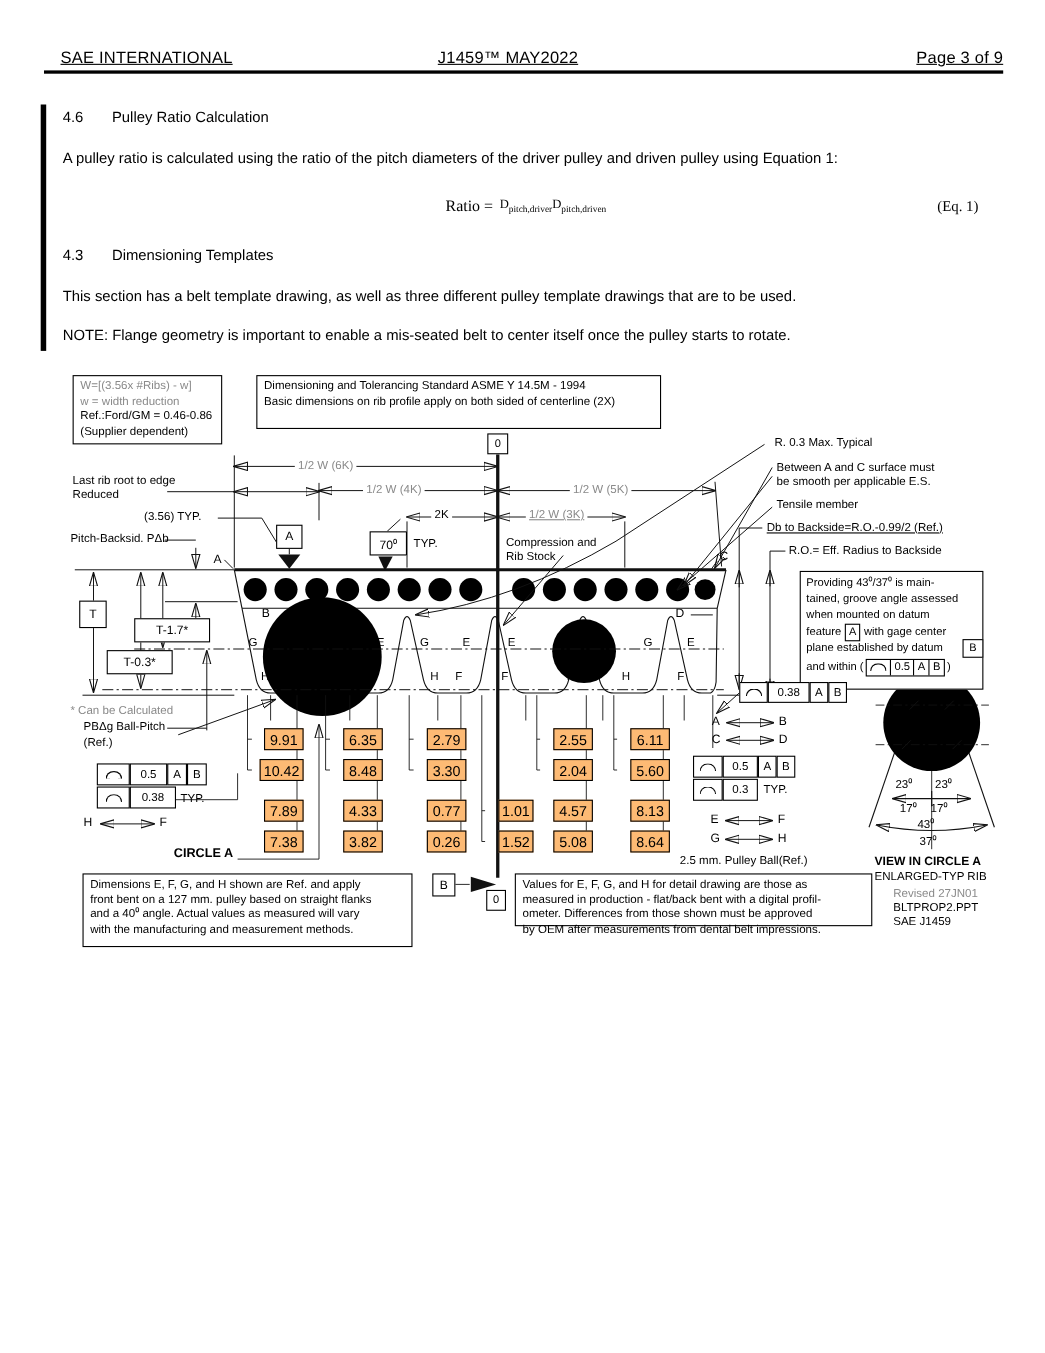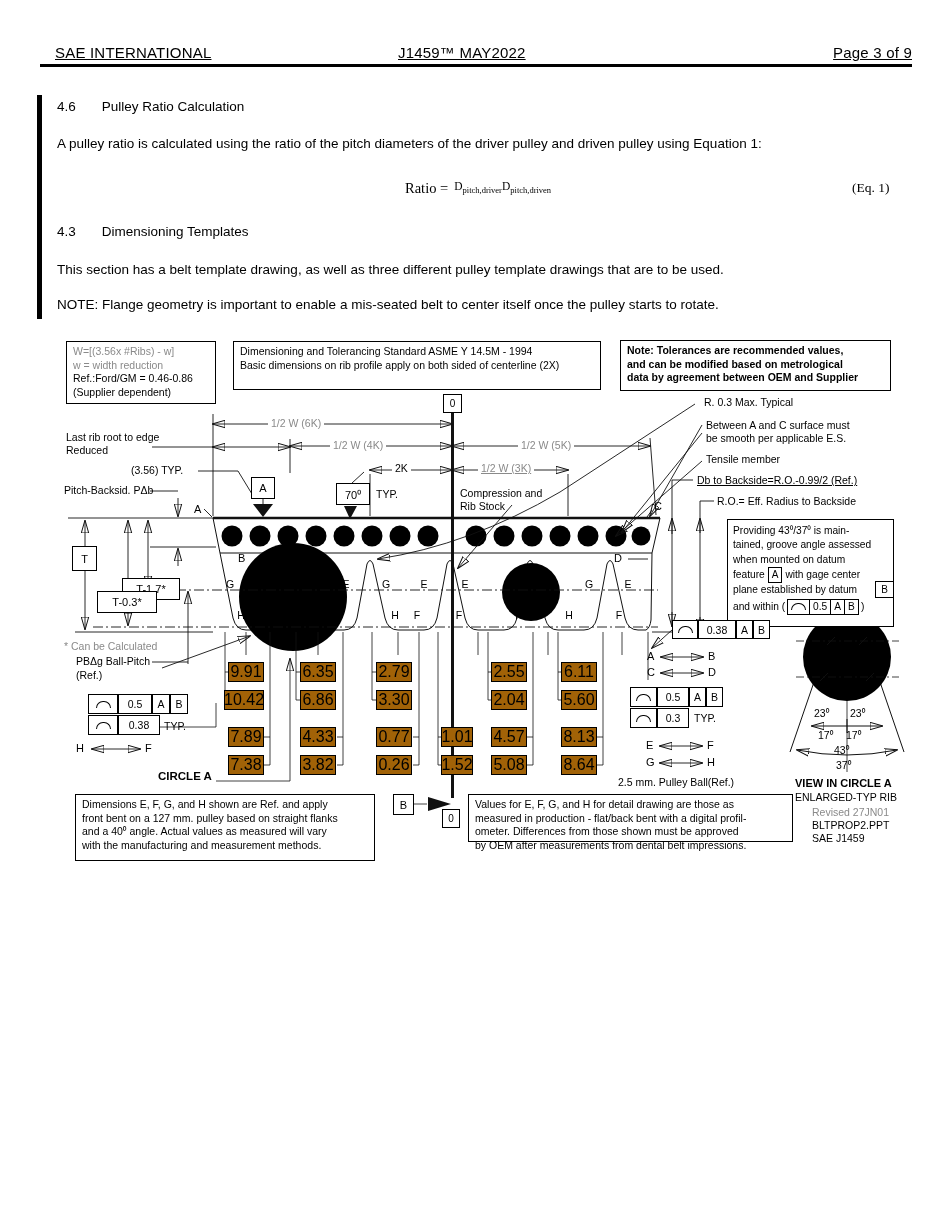--- a/index.html
+++ b/index.html
@@ -22,22 +22,22 @@
   .frac sub{font-size:8.5px;}
   .eqtag{position:absolute;left:852px;top:12px;font-size:13.5px;}
   .box{position:absolute;border:1.5px solid #000;background:#fff;box-sizing:border-box;}
   .pad{padding:3px 6px;}
   .fs105{font-size:10.5px;line-height:13.6px;}
   .fs10{font-size:10.2px;line-height:14.4px;}
   .bold{font-weight:bold;}
   .und{text-decoration:underline;}
   .lblbox{position:absolute;border:1.5px solid #000;background:#fff;box-sizing:border-box;
           display:flex;align-items:center;justify-content:center;font-size:11px;}
-  .vb{position:absolute;width:36px;height:20px;border:1.5px solid #000;background:#a16207;box-sizing:border-box;
-      display:flex;align-items:center;justify-content:center;font-size:16px;}
+  .vb{position:absolute;width:36px;height:20px;border:1.5px solid #000;background:#fdba74;box-sizing:border-box;
+      display:flex;align-items:center;justify-content:center;font-size:13px;margin-left:12px;}
   .fcf{position:absolute;display:flex;background:#fff;}
   .fcf .cell{border:1.4px solid #000;border-left-width:.7px;border-right-width:.7px;height:20px;
              display:flex;align-items:center;justify-content:center;font-size:10.5px;padding:0 4px;box-sizing:border-box;}
   .fcf .cell:first-child{border-left-width:1.4px;}
   .fcf .cell:last-child{border-right-width:1.4px;}
   .arcsym{width:13px;height:6px;border:1.3px solid #000;border-bottom:none;border-radius:13px 13px 0 0;display:inline-block;}
   .minibox{display:inline-flex;border:1.2px solid #000;padding:0 3px;margin:0 3px;align-items:center;justify-content:center;font-size:10px;height:14px;}
   .caption{position:absolute;left:0;top:884px;width:950px;text-align:center;
            font-size:13.5px;font-weight:bold;font-style:italic;}
   svg{position:absolute;left:0;top:0;}
@@ -258,37 +258,32 @@
       <g stroke-dasharray="8 3 2 3" stroke-width="0.8">
         <line x1="796" y1="641" x2="899" y2="641"></line>
         <line x1="796" y1="677" x2="899" y2="677"></line>
       </g>
       <line x1="812" y1="726" x2="882" y2="726" marker-start="url(#ms)" marker-end="url(#me)"></line>
       <line x1="847" y1="719" x2="847" y2="733"></line>
       <path d="M797,750 Q847,760 897,750" marker-start="url(#ms)" marker-end="url(#me)"></path>
     </g>
   </svg>
 
-  <div class="box pad fs105" style="left:66px;top:341px;width:150px;height:63px;">
+  <div class="box pad fs105" style="left:66px;top:341px;width:136px;height:63px;">
     <div class="gray">W=[(3.56x #Ribs) - w]</div>
     <div class="gray">w = width reduction</div>
     <div>Ref.:Ford/GM = 0.46-0.86</div>
     <div>(Supplier dependent)</div>
   </div>
 
   <div class="box pad fs105" style="left:233px;top:341px;width:368px;height:49px;">
     <div>Dimensioning and Tolerancing Standard ASME Y 14.5M - 1994</div>
     <div>Basic dimensions on rib profile apply on both sided of centerline (2X)</div>
   </div>
 
-  <div class="box pad fs105 bold" style="left:620px;top:340px;width:271px;height:51px;">
-    <div>Note: Tolerances are recommended values,</div>
-    <div>and can be modified based on metrological</div>
-    <div>data by agreement between OEM and Supplier</div>
-  </div>
 
   <div class="t" style="left:704px;top:396px;">R. 0.3 Max. Typical</div>
   <div class="t" style="left:706px;top:419px;">Between A and C surface must</div>
   <div class="t" style="left:706px;top:432px;">be smooth per applicable E.S.</div>
   <div class="t" style="left:706px;top:453px;">Tensile member</div>
   <div class="t" style="left:697px;top:474px;text-decoration:underline;">Db to Backside=R.O.-0.99/2 (Ref.)</div>
   <div class="t" style="left:717px;top:495px;">R.O.= Eff. Radius to Backside</div>
 
   <div class="box fs10" style="left:727px;top:519px;width:167px;height:108px;padding:4px 5px;">
     <div>Providing 43⁰/37⁰ is main-</div>
@@ -317,21 +312,21 @@
 
   <div class="t" style="left:66px;top:431px;">Last rib root to edge</div>
   <div class="t" style="left:66px;top:444px;">Reduced</div>
   <div class="t wbg" style="left:128px;top:464px;">(3.56) TYP.</div>
   <div class="t" style="left:64px;top:484px;">Pitch-Backsid. PΔb</div>
   <div class="t gray" style="left:64px;top:640px;">* Can be Calculated</div>
   <div class="t" style="left:76px;top:655px;">PBΔg Ball-Pitch</div>
   <div class="t" style="left:76px;top:669px;">(Ref.)</div>
 
   <div class="lblbox" style="left:72px;top:546px;width:25px;height:25px;">T</div>
-  <div class="lblbox" style="left:122px;top:578px;width:58px;height:22px;">T-1.7*</div>
+  <div class="lblbox" style="left:122px;top:562px;width:69px;height:22px;">T-1.7*</div>
   <div class="lblbox" style="left:97px;top:591px;width:60px;height:22px;">T-0.3*</div>
 
   <div class="lblbox" style="left:251px;top:477px;width:24px;height:22px;">A</div>
   <div class="lblbox" style="left:336px;top:483px;width:34px;height:22px;">70⁰</div>
   <div class="t" style="left:376px;top:488px;">TYP.</div>
 
   <div class="t gray wbg" style="left:268px;top:417px;">1/2 W (6K)</div>
   <div class="t gray wbg" style="left:330px;top:439px;">1/2 W (4K)</div>
   <div class="t gray wbg" style="left:518px;top:439px;">1/2 W (5K)</div>
   <div class="t gray wbg" style="left:478px;top:462px;text-decoration:underline;">1/2 W (3K)</div>
@@ -369,21 +364,21 @@
 
   <div class="lblbox" style="left:443px;top:394px;width:19px;height:19px;font-size:10px;">0</div>
   <div class="lblbox" style="left:393px;top:794px;width:21px;height:21px;">B</div>
   <div class="lblbox" style="left:442px;top:809px;width:18px;height:19px;font-size:10px;">0</div>
 
   <div class="vb" style="left:228px;top:662px;">9.91</div>
   <div class="vb" style="left:224px;top:690px;width:40px;">10.42</div>
   <div class="vb" style="left:228px;top:727px;">7.89</div>
   <div class="vb" style="left:228px;top:755px;">7.38</div>
   <div class="vb" style="left:300px;top:662px;">6.35</div>
-  <div class="vb" style="left:300px;top:690px;">6.86</div>
+  <div class="vb" style="left:300px;top:690px;">8.48</div>
   <div class="vb" style="left:300px;top:727px;">4.33</div>
   <div class="vb" style="left:300px;top:755px;">3.82</div>
   <div class="vb" style="left:376px;top:662px;">2.79</div>
   <div class="vb" style="left:376px;top:690px;">3.30</div>
   <div class="vb" style="left:376px;top:727px;">0.77</div>
   <div class="vb" style="left:376px;top:755px;">0.26</div>
   <div class="vb" style="left:441px;top:727px;width:32px;">1.01</div>
   <div class="vb" style="left:441px;top:755px;width:32px;">1.52</div>
   <div class="vb" style="left:491px;top:662px;">2.55</div>
   <div class="vb" style="left:491px;top:690px;">2.04</div>

